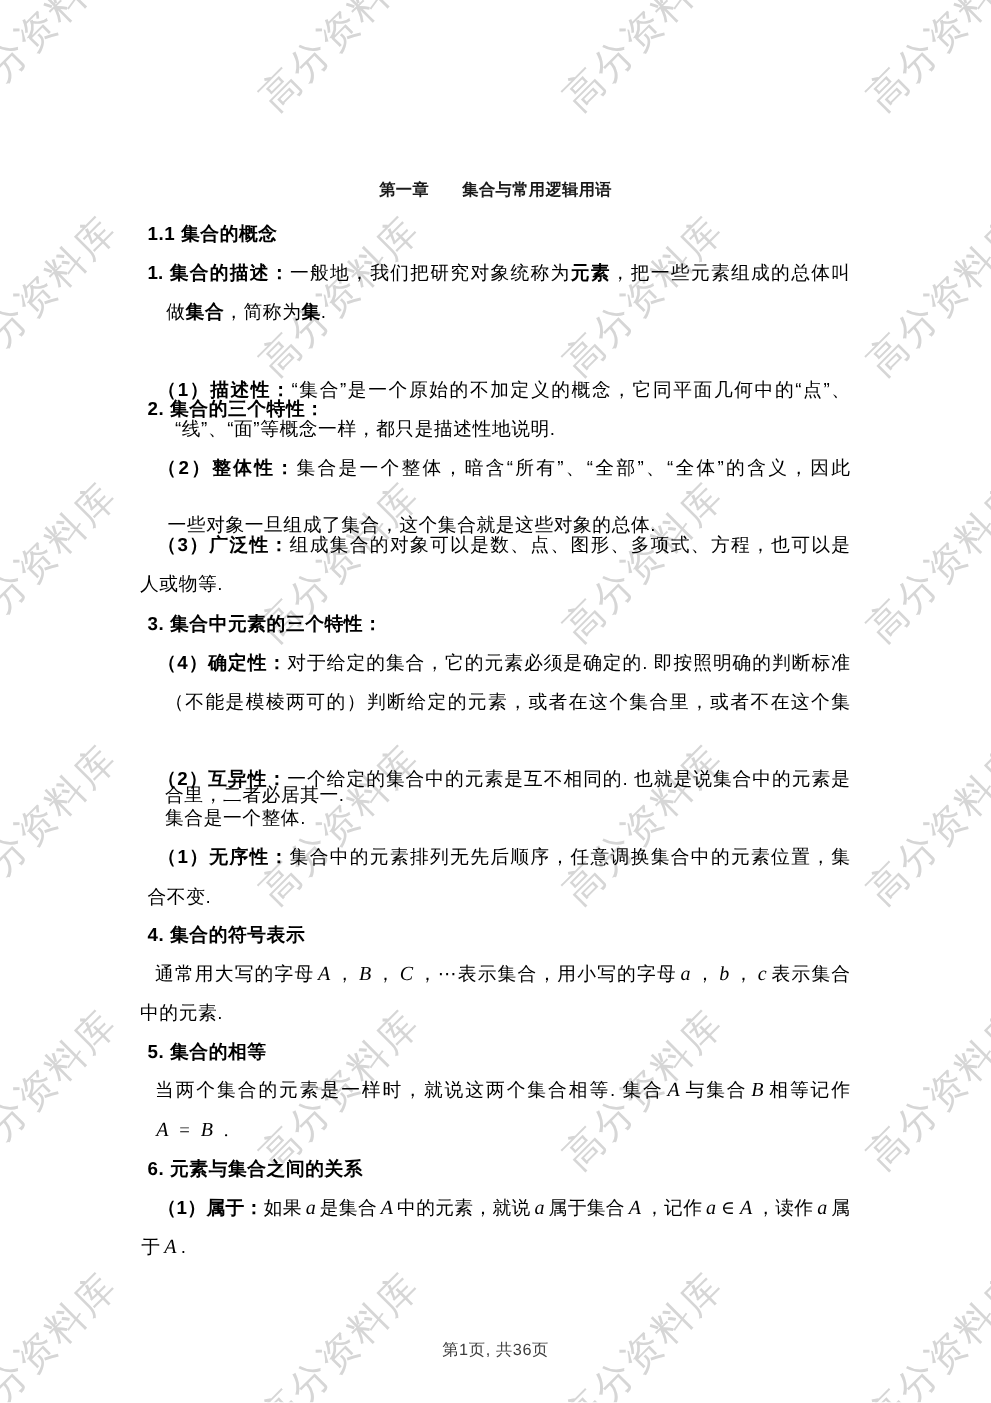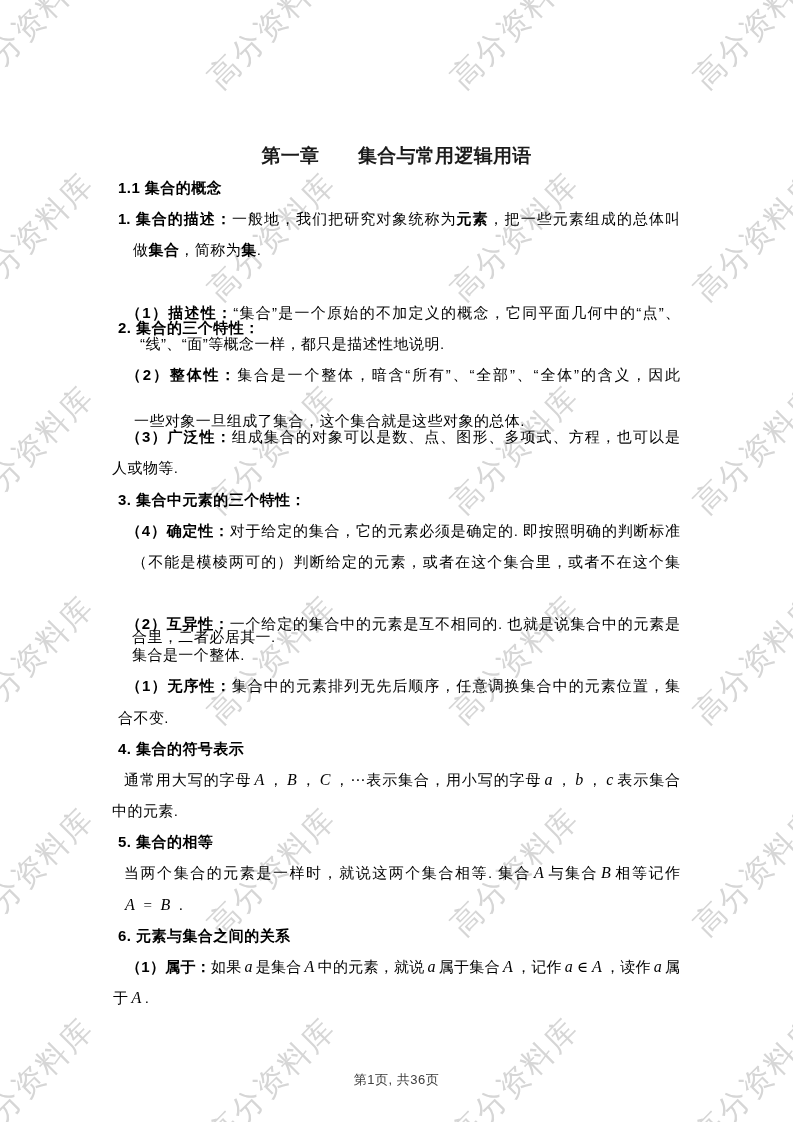--- a/index.html
+++ b/index.html
@@ -27,21 +27,21 @@
     color:#1e1e1e;
   }
   .title{
     position:absolute;left:0;right:0;top:99px;
     text-align:center;
     font-size:22px;font-weight:700;letter-spacing:0.5px;
   }
   .chapter{
     position:absolute;left:0;right:0;top:143px;
     text-align:center;
-    font-size:19px;font-weight:700;letter-spacing:0.3px;
+    font-size:13px;font-weight:700;letter-spacing:0.3px;
     color:#1b1b1b;
   }
   .line{
     position:absolute;
     line-height:21px;
     font-size:15px;
     letter-spacing:0.45px;
     white-space:nowrap;
     color:#000000;
   }

